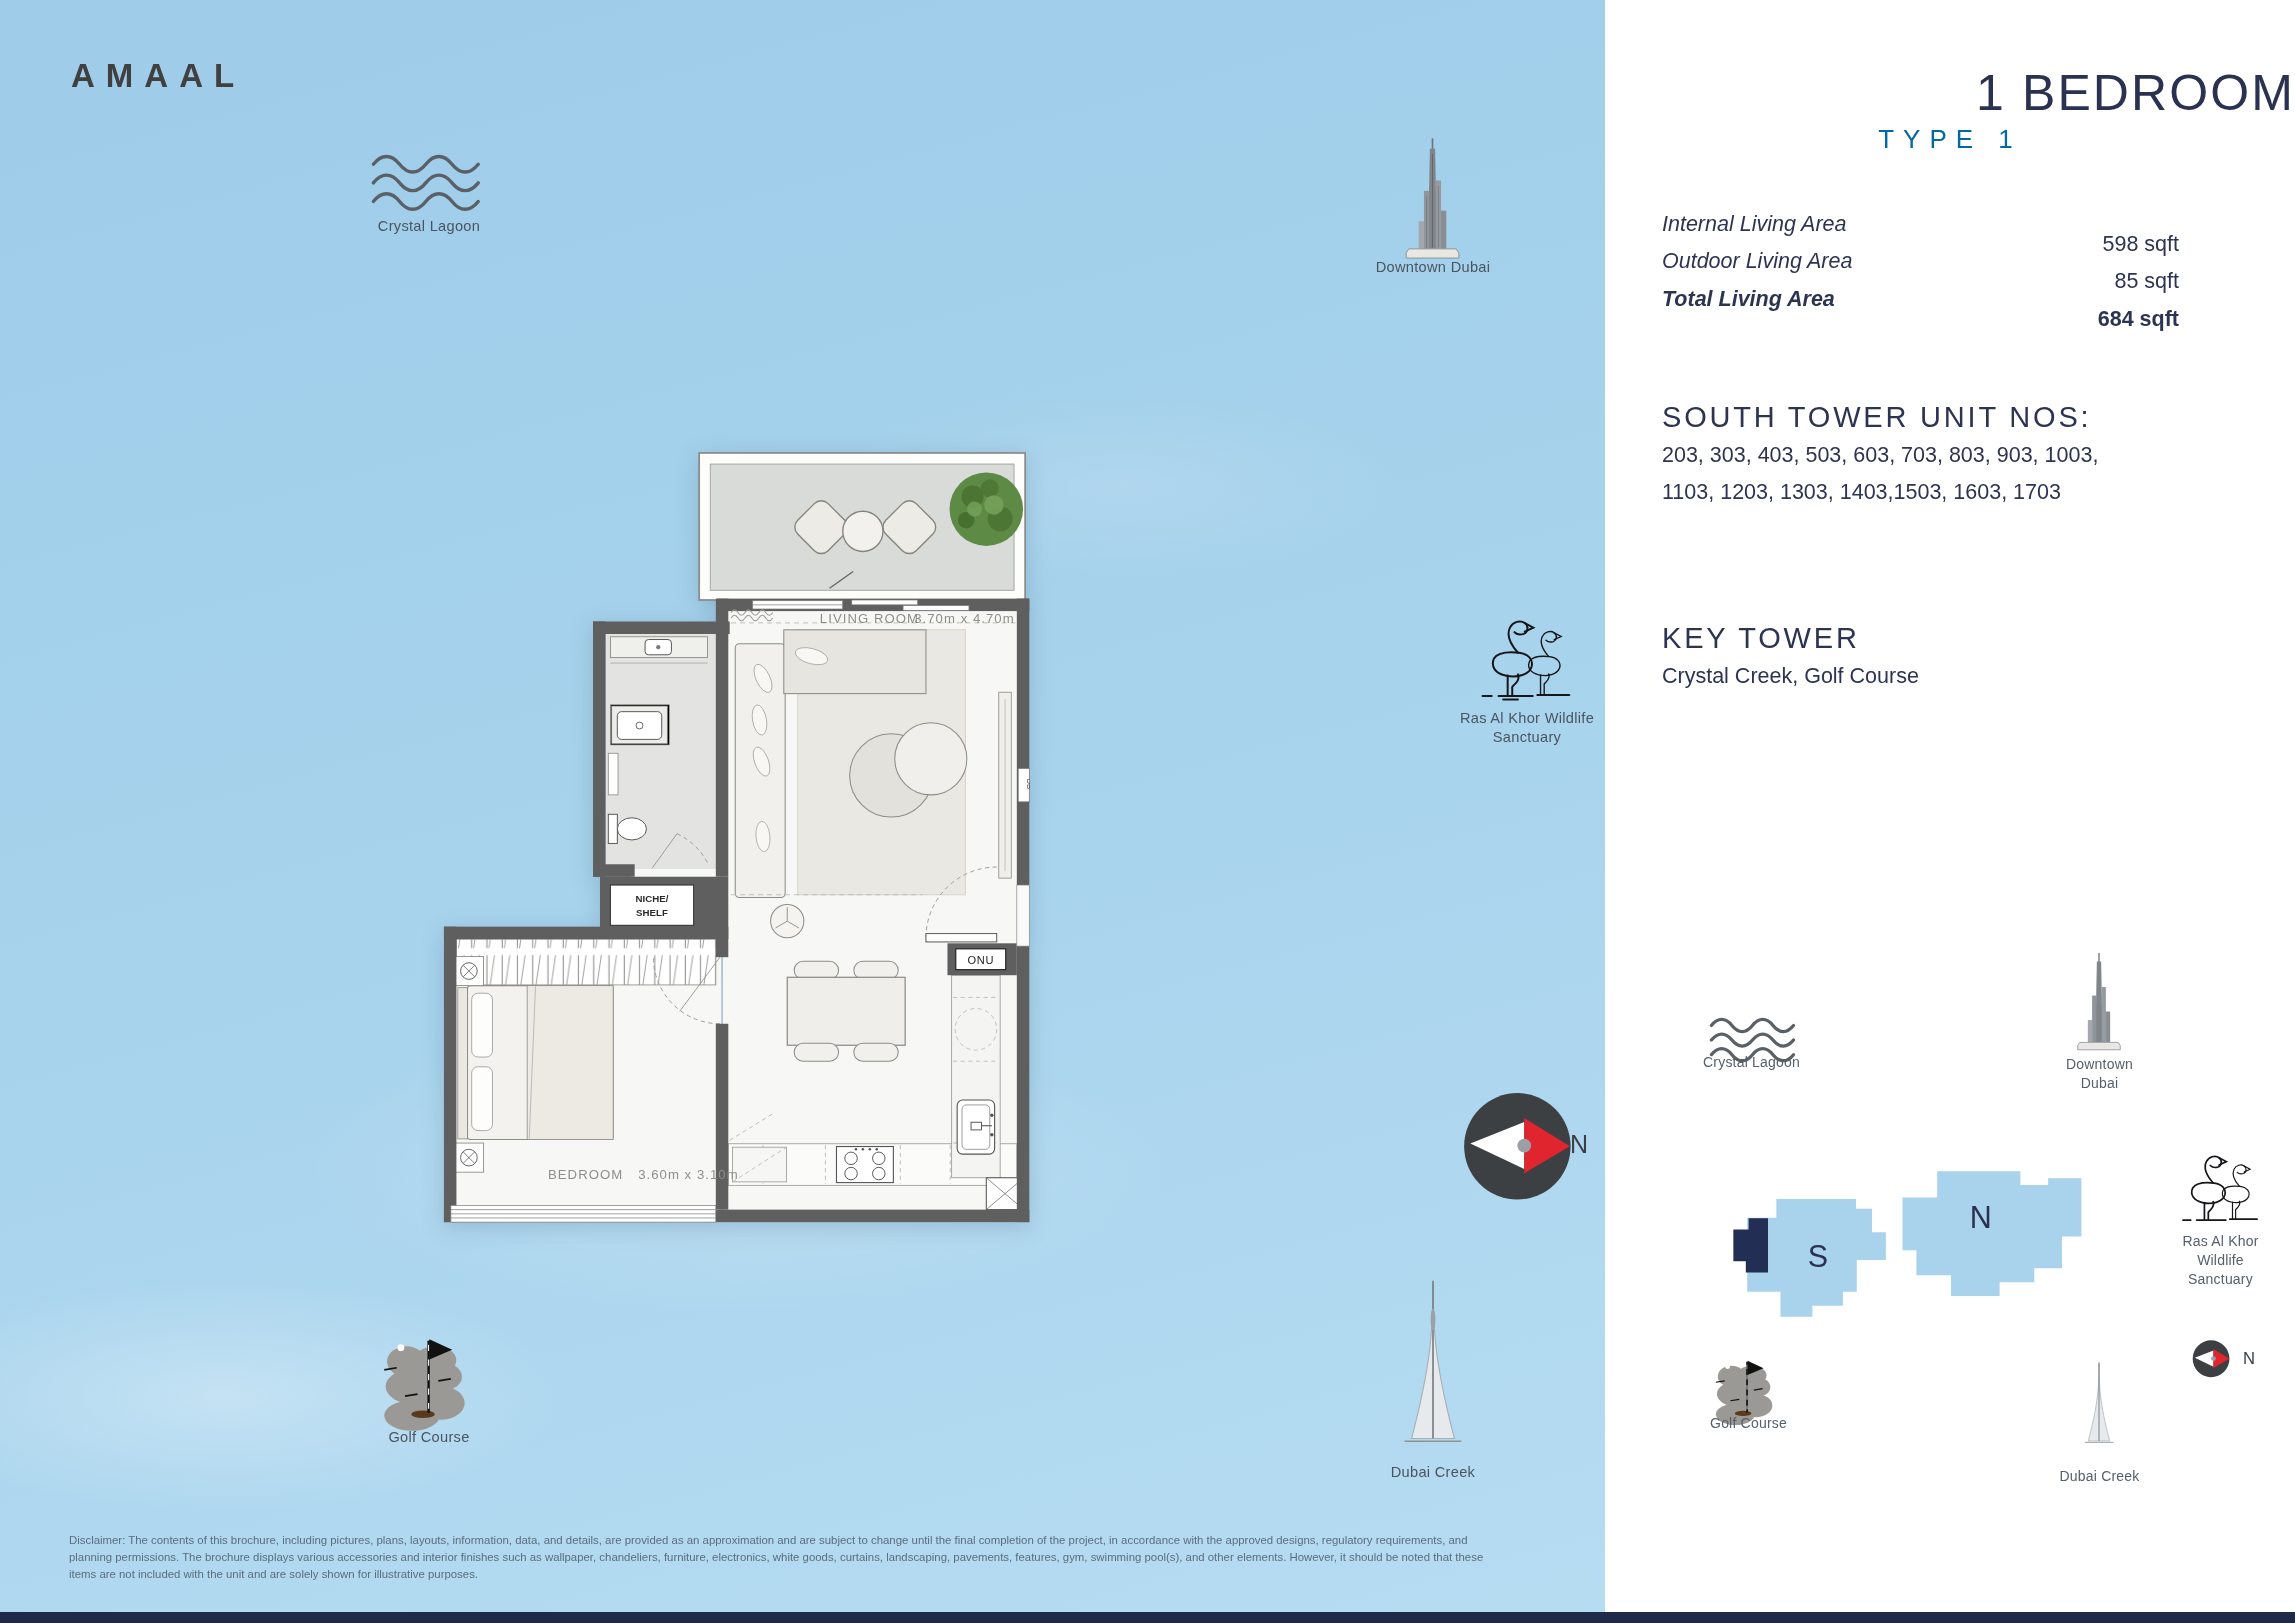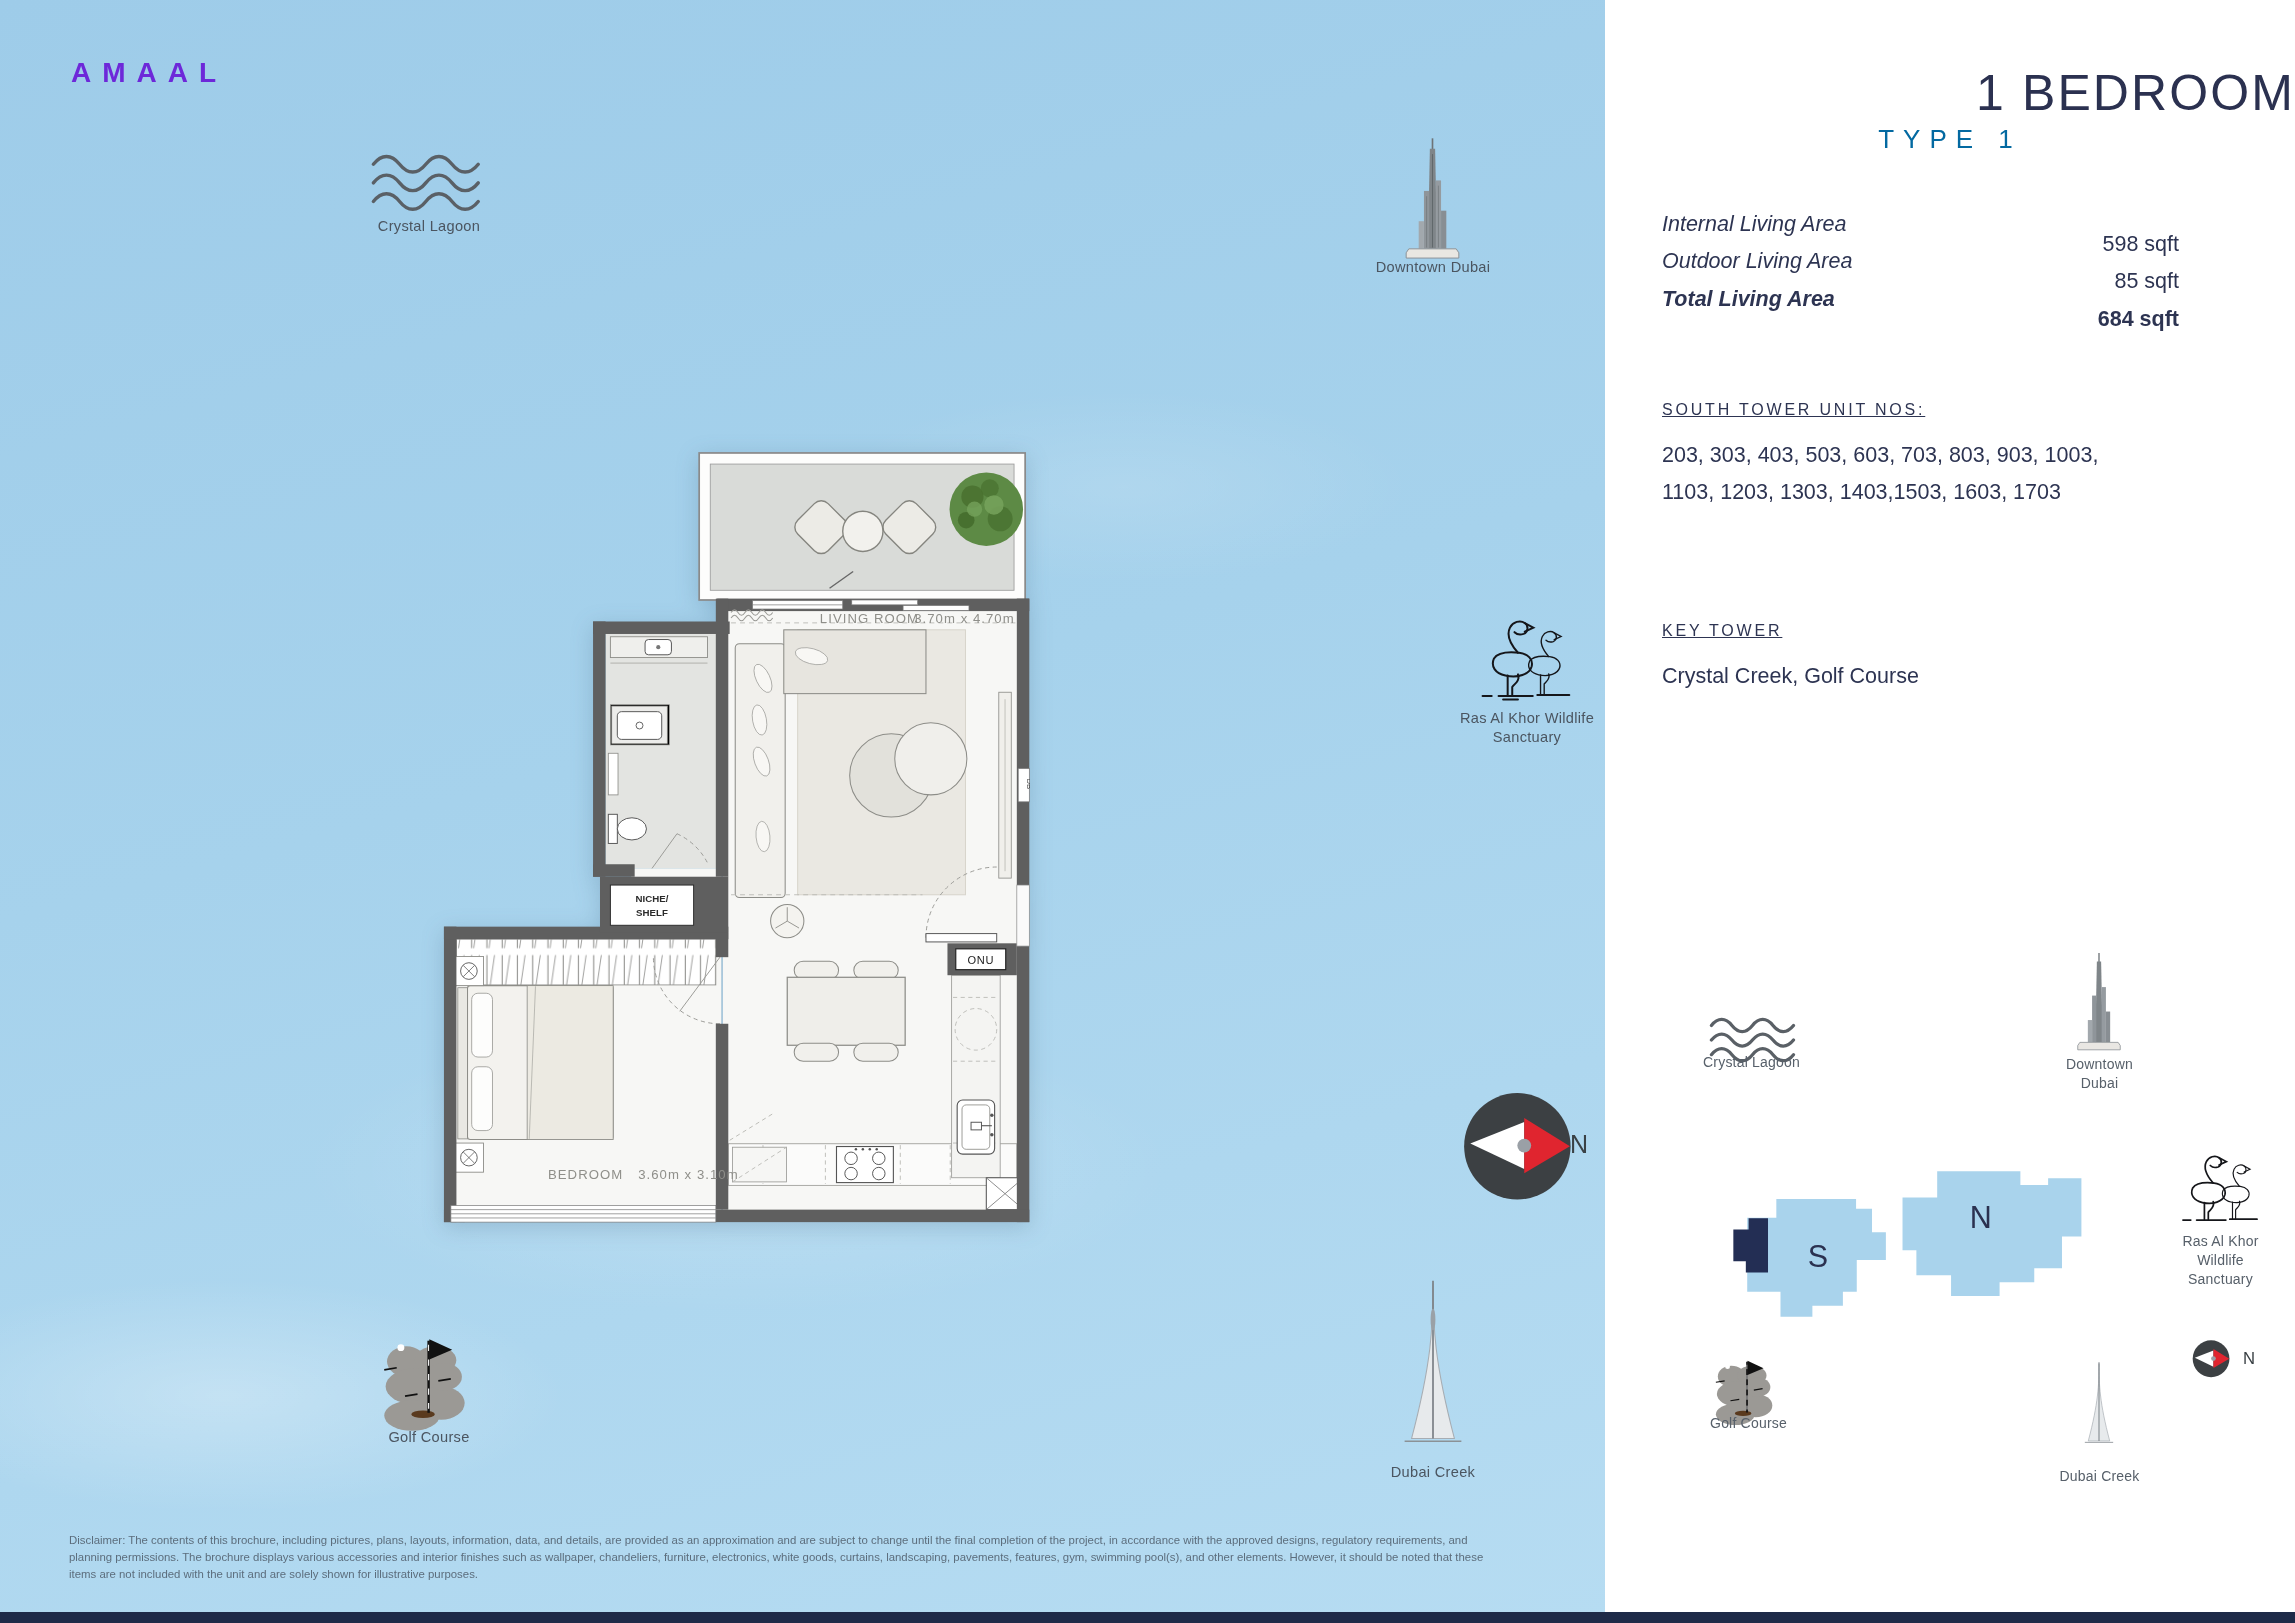--- a/index.html
+++ b/index.html
@@ -12,21 +12,21 @@
   #sky{
     left:0;top:0;width:1605px;height:1623px;
     background:
       radial-gradient(486px 167px at 14% 86%, rgba(255,255,255,.28), transparent 70%),
       radial-gradient(625px 208px at 46% 72%, rgba(255,255,255,.18), transparent 70%),
       radial-gradient(416px 139px at 70% 30%, rgba(255,255,255,.12), transparent 70%),
       linear-gradient(165deg,#9ecce9 0%,#a6d2ec 45%,#b6dcf2 100%);
   }
   #bottom-bar{left:0;bottom:0;width:2295px;height:11px;background:#1e2a48;}
   #brand-logo{
-    left:71px;top:57px;color:#6d28d9;font-size:28px;font-weight:700;
+    left:71px;top:57px;color:#404040;font-size:33px;font-weight:700;
     letter-spacing:11px;
   }
   .lm-label{
     color:#4b5560;font-size:14.6px;letter-spacing:0.3px;text-align:center;line-height:1.3;
   }
   .mm-label{
     color:#57606a;font-size:14px;letter-spacing:0.2px;text-align:center;line-height:1.35;
   }
   
   .r-title{
@@ -34,21 +34,21 @@
     font-size:50px;font-weight:300;letter-spacing:2.1px;color:#2b3150;
   }
   .r-subtitle{
     left:1605px;top:124px;width:690px;text-align:center;
     font-size:26px;font-weight:300;letter-spacing:9px;color:#0369a1;
   }
   .area-row{left:1662px;width:517px;height:36px;font-size:21.5px;color:#2d3452;}
   .area-row .lbl{position:absolute;left:0;top:0;font-style:italic;}
   .area-row .val{position:absolute;right:0;top:0;text-align:right;margin-top:20px;}
   .area-row.total{font-weight:700;}
-  .sec-heading{left:1662px;font-size:16px;letter-spacing:2.8px;color:#2d3452;text-decoration:underline;}
+  .sec-heading{left:1662px;font-size:29px;letter-spacing:2.8px;color:#2d3452;}
   .sec-body{left:1662px;width:507px;font-size:21.5px;color:#2d3452;line-height:1.72;}
   
   #plan{left:437px;top:448px;filter:drop-shadow(0 5.6px 11px rgba(50,80,110,.22));}
   text{font-family:"Liberation Sans",sans-serif;}
   .plan-label{fill:#8f8f8a;font-size:19px;letter-spacing:1.5px;}
   .wall{fill:#5f5f5f;}
   .furn{fill:#f1f0ec;stroke:#8d8d88;stroke-width:1.5;}
   .dash{stroke:#b9b9b4;stroke-width:1.3;stroke-dasharray:7 6;fill:none;}
   .swing{stroke:#9a9a96;stroke-width:1.4;stroke-dasharray:6 5;fill:none;}
 </style>

